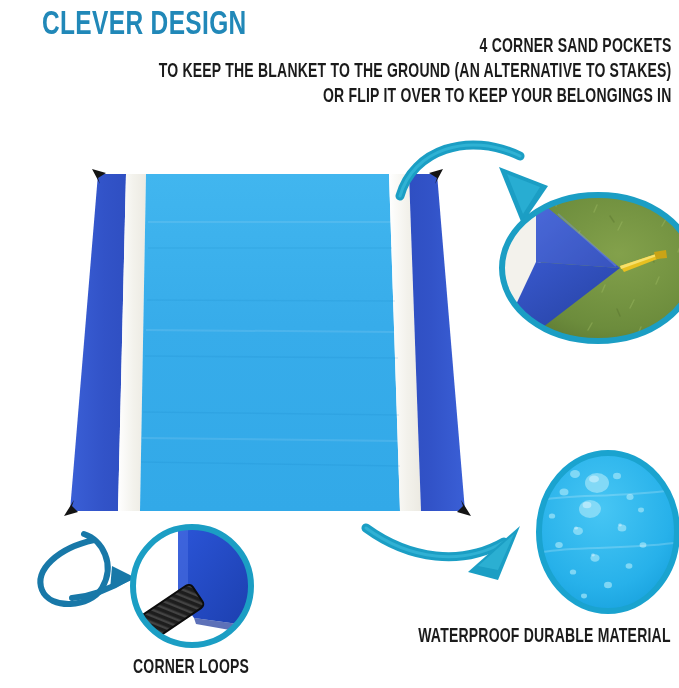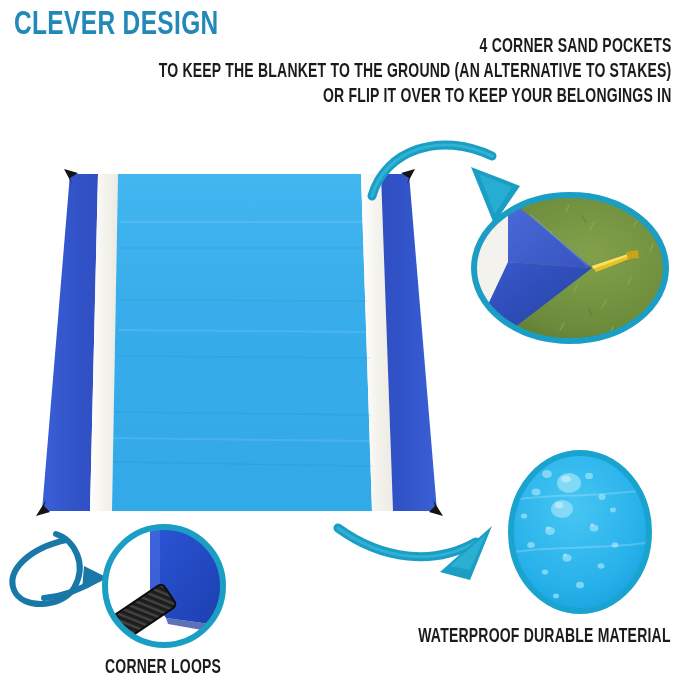--- a/index.html
+++ b/index.html
@@ -3,21 +3,21 @@
 <meta charset="utf-8">
 <style>
   html,body{margin:0;padding:0;}
   body{
     width:679px;height:688px;
     background:#ffffff;
     font-family:"Liberation Sans", sans-serif;
     overflow:hidden;
     position:relative;
   }
-  #root{position:absolute;inset:0;}
+  #root{position:absolute;inset:0;margin-left:28px;}
 
   
   .headline{
     position:absolute;
     left:14px; top:4px;
     font-size:34px;
     font-weight:700;
     letter-spacing:0.5px;
     color:#2188b8;
     transform:scaleX(0.72);

